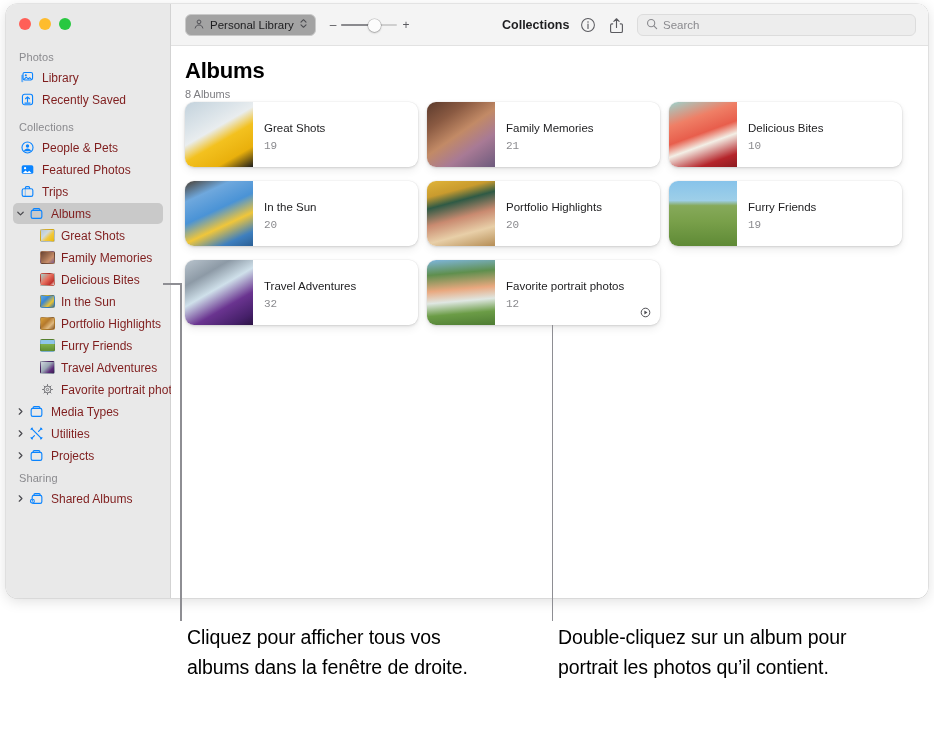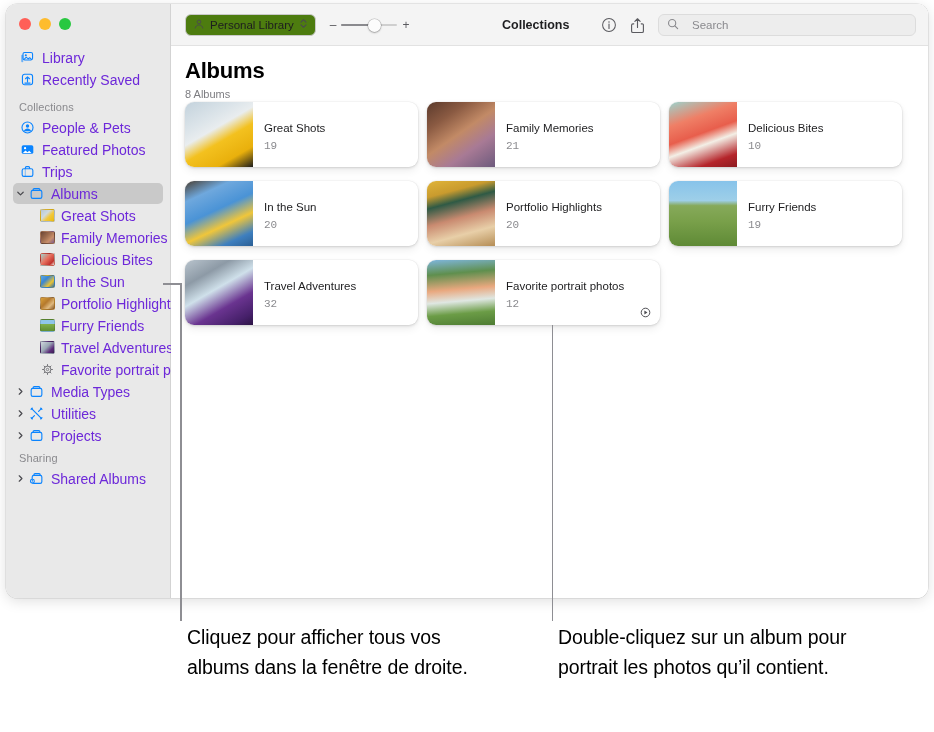--- a/index.html
+++ b/index.html
@@ -35,21 +35,21 @@
   .tl.g { background: #28c840; }
 
   .sb-scroll { position: absolute; top: 42px; left: 0; right: 0; bottom: 0; }
   .sb-header {
     font-size: 11px; color: #8a8a8e; font-weight: 400;
     padding: 5px 0 3px 13px; letter-spacing: 0.1px;
   }
   .sb-item {
     display: flex; align-items: center;
     height: 21px; margin: 1px 7px; padding-left: 6px;
-    border-radius: 5px; font-size: 14px; color: #6d28d9;
+    border-radius: 5px; font-size: 12px; color: #7f1d1d;
     cursor: default; white-space: nowrap;
   }
   .sb-item.selected { background: #c9c9c9; }
   .sb-item .ico {
     width: 16px; height: 16px; margin-right: 7px;
     display: inline-flex; align-items: center; justify-content: center;
     flex: 0 0 16px;
   }
   .sb-item .ico svg { display: block; }
   .disc {
@@ -77,21 +77,21 @@
   .toolbar {
     position: absolute; left: 0; top: 0; right: 0; height: 42px;
     background: #f4f4f4;
     border-bottom: 0.5px solid #e2e2e2;
     display: flex; align-items: center;
   }
   .lib-pill {
     display: flex; align-items: center; gap: 5px;
     margin-left: 14px; height: 22px; padding: 0 7px 0 7px;
     border: 0.5px solid #c9c9c9; border-radius: 6px;
-    background: #4d7c0f; font-size: 11.5px; color: #1d1d1f;
+    background: #a3a3a3; font-size: 11.5px; color: #1d1d1f;
     white-space: nowrap;
   }
   .zoomctl { display: flex; align-items: center; gap: 5px; margin-left: 14px; color: #6e6e73; }
   .zm-sign { font-size: 12px; line-height: 1; color: #5a5a5f; }
   .slider { position: relative; width: 56px; height: 14px; }
   .slider .track {
     position: absolute; top: 6px; left: 0; width: 56px; height: 2.5px;
     border-radius: 2px; background: #cfcfcf;
   }
   .slider .fill {
@@ -107,22 +107,22 @@
     position: absolute; left: 331px; top: 0; height: 42px;
     display: flex; align-items: center;
     font-size: 12.5px; font-weight: 700; color: #1d1d1f;
   }
   .tb-right {
     position: absolute; right: 12px; top: 0; height: 42px;
     display: flex; align-items: center; gap: 13px;
   }
   .tb-btn { color: #5a5a5f; display: inline-flex; align-items: center; justify-content: center; }
   .search {
-    display: flex; align-items: center; gap: 13px;
-    width: 258px; height: 22px; padding: 0 8px;
+    display: flex; align-items: center; gap: 5px;
+    width: 279px; height: 22px; padding: 0 8px;
     background: #ededed; border: 0.5px solid #dcdcdc; border-radius: 6px;
     color: #8a8a8e; font-size: 11.5px;
   }
 
   .page-head { position: absolute; left: 0; top: 42px; right: 0; padding: 12px 0 0 14px; }
   .page-title { font-size: 22px; font-weight: 700; color: #000; letter-spacing: -0.2px; }
   .page-sub { font-size: 11px; color: #7c7c80; margin-top: 4px; }
 
   
   .grid {
@@ -170,20 +170,21 @@
     <div class="sidebar">
 
       <div class="traffic">
         <span class="tl r"></span>
         <span class="tl y"></span>
         <span class="tl g"></span>
       </div>
 
       <div class="sb-scroll">
 
+        <div class="sb-header">Photos</div>
 
         <div class="sb-item">
           <span class="ico">
             <svg width="15" height="15" viewBox="0 0 16 16">
                 <rect x="3.2" y="2.6" width="10.2" height="8" rx="1.7" fill="none" stroke="#0a84ff" stroke-width="1.15"></rect>
                 <rect x="1.3" y="5" width="2.2" height="8" rx="1" fill="#0a84ff" opacity=".55"></rect>
                 <circle cx="6.2" cy="5.6" r="1.1" fill="#0a84ff"></circle>
                 <path d="M4.1 10.2l2.6-2.5 2 1.9 1.6-1.4 2.2 2" fill="none" stroke="#0a84ff" stroke-width="1.1" stroke-linejoin="round"></path>
               </svg>
           </span>

